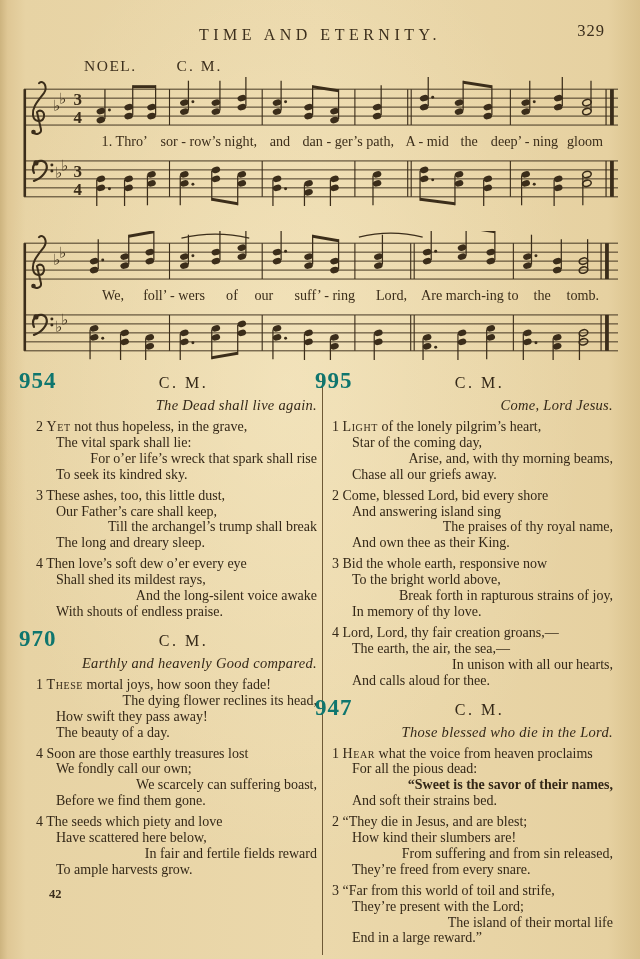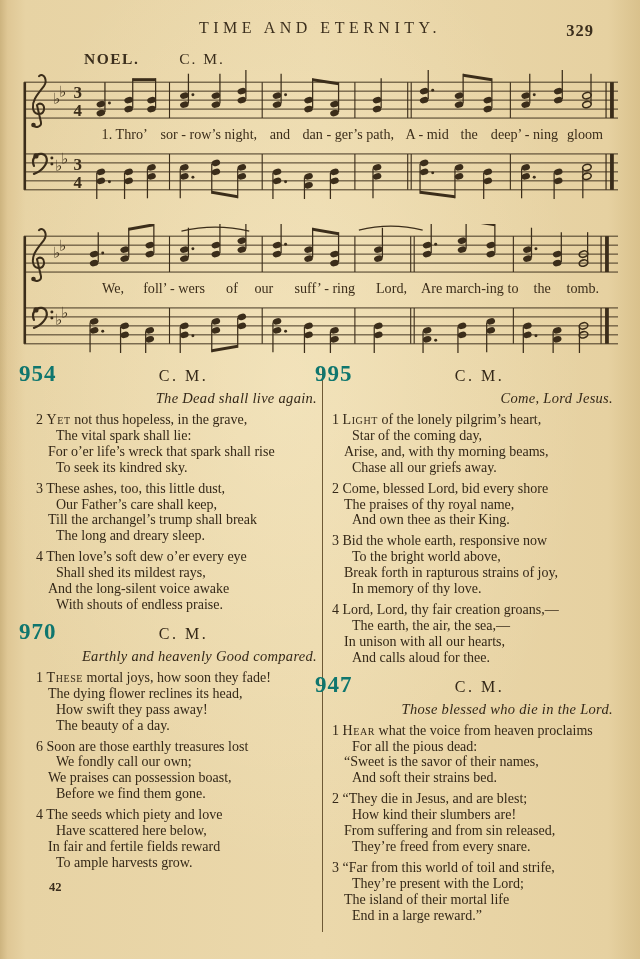--- a/index.html
+++ b/index.html
@@ -5,45 +5,45 @@
   html,body{margin:0;padding:0;}
   body{
     width:640px;height:959px;overflow:hidden;
     font-family:"Liberation Serif",serif;color:#342818;
     background:
       radial-gradient(ellipse at 45% 40%, rgba(255,246,215,.35), rgba(0,0,0,0) 60%),
       linear-gradient(90deg,#cdb47f 0,#dfc795 1.2%,#e7d3a4 4%,#ebd8ab 50%,#e6d1a1 95%,#d9c18c 100%);
   }
   .page{position:relative;width:640px;height:959px;}
   
-  .running-head{position:relative;padding-top:19px;text-align:center;
+  .running-head{position:relative;padding-top:26px;text-align:center;
     font-size:16px;letter-spacing:4.5px;color:#3c2f1d;}
-  .rh-num{position:absolute;right:46px;top:21px;letter-spacing:1px;font-size:16.5px;font-weight:bold;}
+  .rh-num{position:absolute;right:35px;top:21px;letter-spacing:1px;font-size:16.5px;}
   
   .tune-line{margin:13px 0 2px 84px;font-size:15.5px;color:#3c2f1d;}
-  .tune-name{letter-spacing:1.5px;font-weight:bold;}
+  .tune-name{letter-spacing:1.5px;}
   .tune-meter{margin-left:36px;letter-spacing:2px;}
   
   .system{margin:2px 18px 0 20px;}
   .system + .system{margin-top:25px;}
   .system svg{display:block;width:602px;height:129px;}
   
   .hymn-cols{display:flex;align-items:stretch;margin:11px 20px 0 36px;}
   .col{width:281px;}
   .divider{width:1px;background:#6e5935;margin:4px 9px 0 5px;}
   .hymn{margin-bottom:9px;}
   .hymn-head{position:relative;height:25px;margin-bottom:1px;}
   .hymn-num{position:absolute;left:-17px;top:-3px;font-size:23px;font-weight:bold;letter-spacing:1px;color:#0f766e;}
   .hymn-meter{display:block;text-align:center;padding-left:14px;font-size:16px;letter-spacing:2.5px;padding-top:3px;}
   .hymn-sub{text-align:right;font-style:italic;font-size:14.5px;margin:0 0 5px 6px;letter-spacing:.3px;}
   .verse{margin-bottom:5px;}
   .vl{font-size:14px;line-height:15.9px;white-space:nowrap;}
   .vl.i1,.vl.i3{margin-left:20px;}
-  .vl.i2{margin-left:12px;}
-  .vl.q{}
+  .vl.i2{margin-left:12px;text-align:right;}
+  .vl.q{font-weight:bold;}
   .smallcaps{font-variant:small-caps;letter-spacing:.6px;}
   .sig-mark{margin:3px 0 0 13px;font-size:12.5px;font-weight:bold;color:#3a2d1c;}
 </style>
 </head>
 <body>
 
 <div class="page">
 
   <div class="running-head">
     <span>TIME AND ETERNITY.</span>
@@ -420,23 +420,23 @@
         </div>
         <div class="hymn-sub">Earthly and heavenly Good compared.</div>
         <div class="verses">
             <div class="verse">
               <div class="vl i0">1 <span class="smallcaps">These</span> mortal joys, how soon they fade!</div>
               <div class="vl i2">The dying flower reclines its head,</div>
               <div class="vl i1">How swift they pass away!</div>
               <div class="vl i3">The beauty of a day.</div>
             </div>
             <div class="verse">
-              <div class="vl i0">6 Soon are those earthly treasures lost</div>
+              <div class="vl i0">4 Soon are those earthly treasures lost</div>
               <div class="vl i1">We fondly call our own;</div>
-              <div class="vl i2">We praises can possession boast,</div>
+              <div class="vl i2">We scarcely can suffering boast,</div>
               <div class="vl i3">Before we find them gone.</div>
             </div>
             <div class="verse">
               <div class="vl i0">4 The seeds which piety and love</div>
               <div class="vl i1">Have scattered here below,</div>
               <div class="vl i2">In fair and fertile fields reward</div>
               <div class="vl i3">To ample harvests grow.</div>
             </div>
           </div>
       </section>
@@ -454,20 +454,21 @@
         <div class="hymn-sub">Come, Lord Jesus.</div>
         <div class="verses">
             <div class="verse">
               <div class="vl i0">1 <span class="smallcaps">Light</span> of the lonely pilgrim’s heart,</div>
               <div class="vl i1">Star of the coming day,</div>
               <div class="vl i2">Arise, and, with thy morning beams,</div>
               <div class="vl i3">Chase all our griefs away.</div>
             </div>
             <div class="verse">
               <div class="vl i0">2 Come, blessed Lord, bid every shore</div>
+              <div class="vl i1">And answering island sing</div>
               <div class="vl i2">The praises of thy royal name,</div>
               <div class="vl i3">And own thee as their King.</div>
             </div>
             <div class="verse">
               <div class="vl i0">3 Bid the whole earth, responsive now</div>
               <div class="vl i1">To the bright world above,</div>
               <div class="vl i2">Break forth in rapturous strains of joy,</div>
               <div class="vl i3">In memory of thy love.</div>
             </div>
             <div class="verse">

